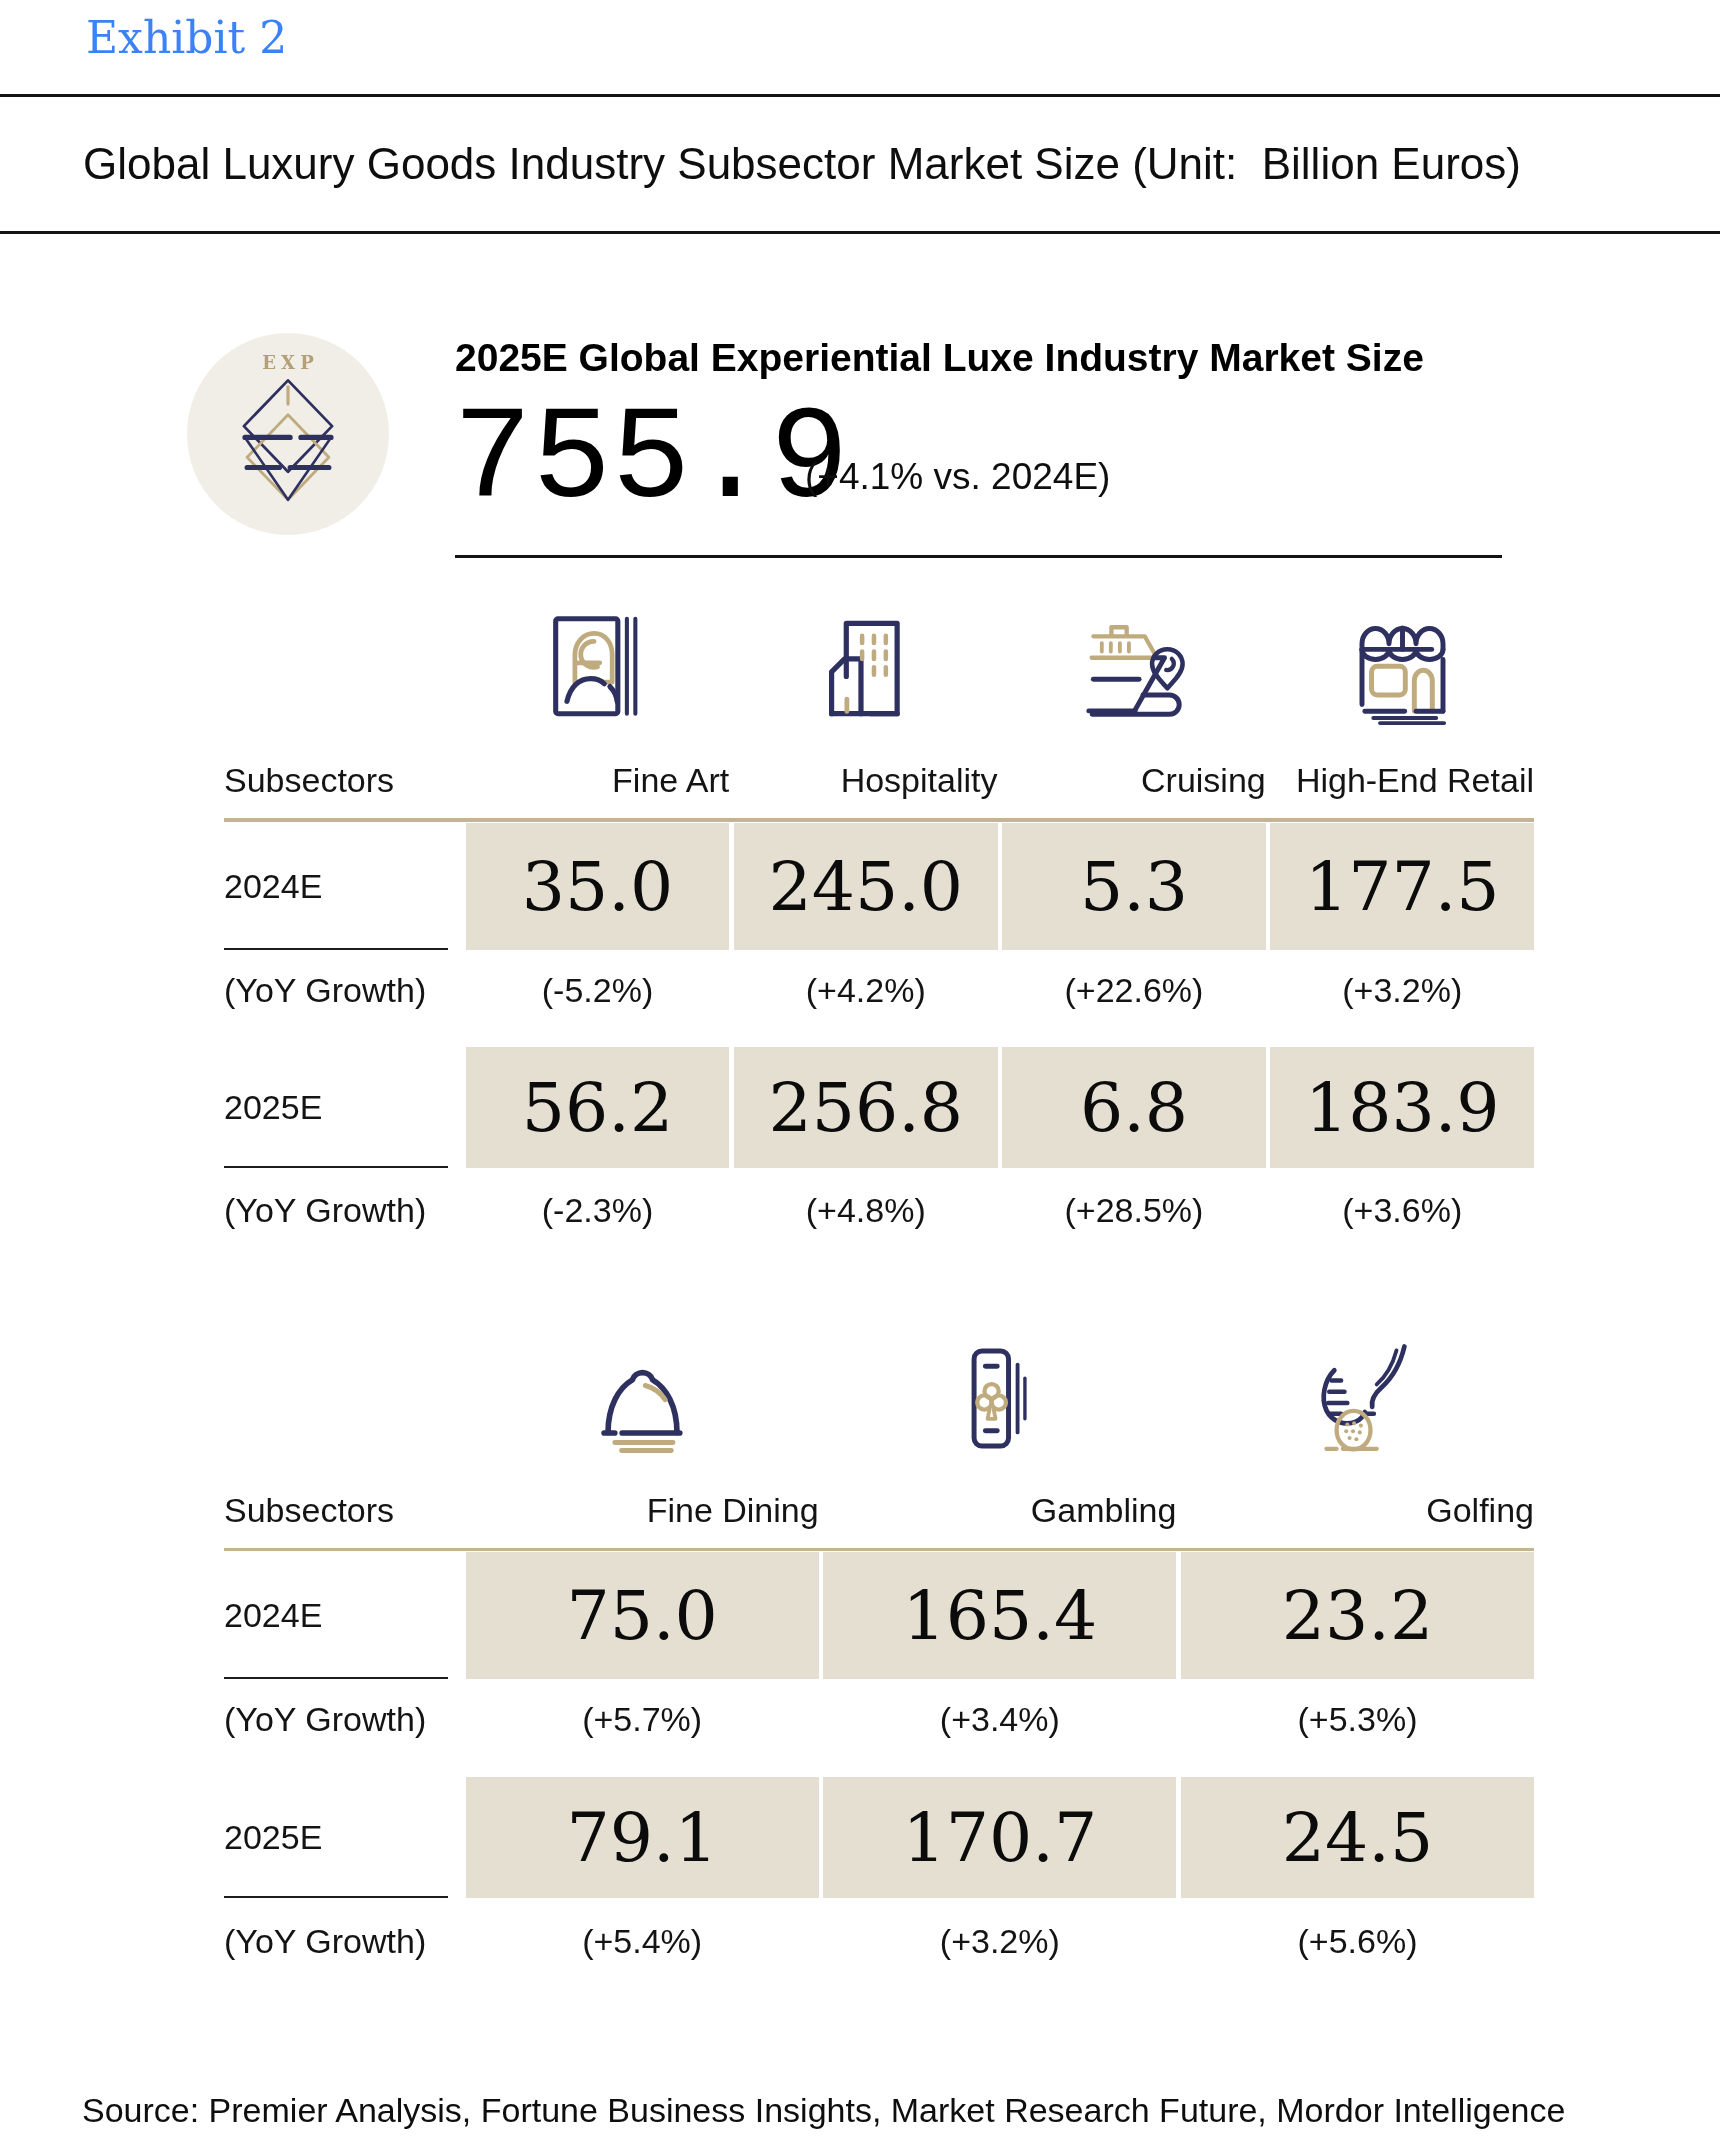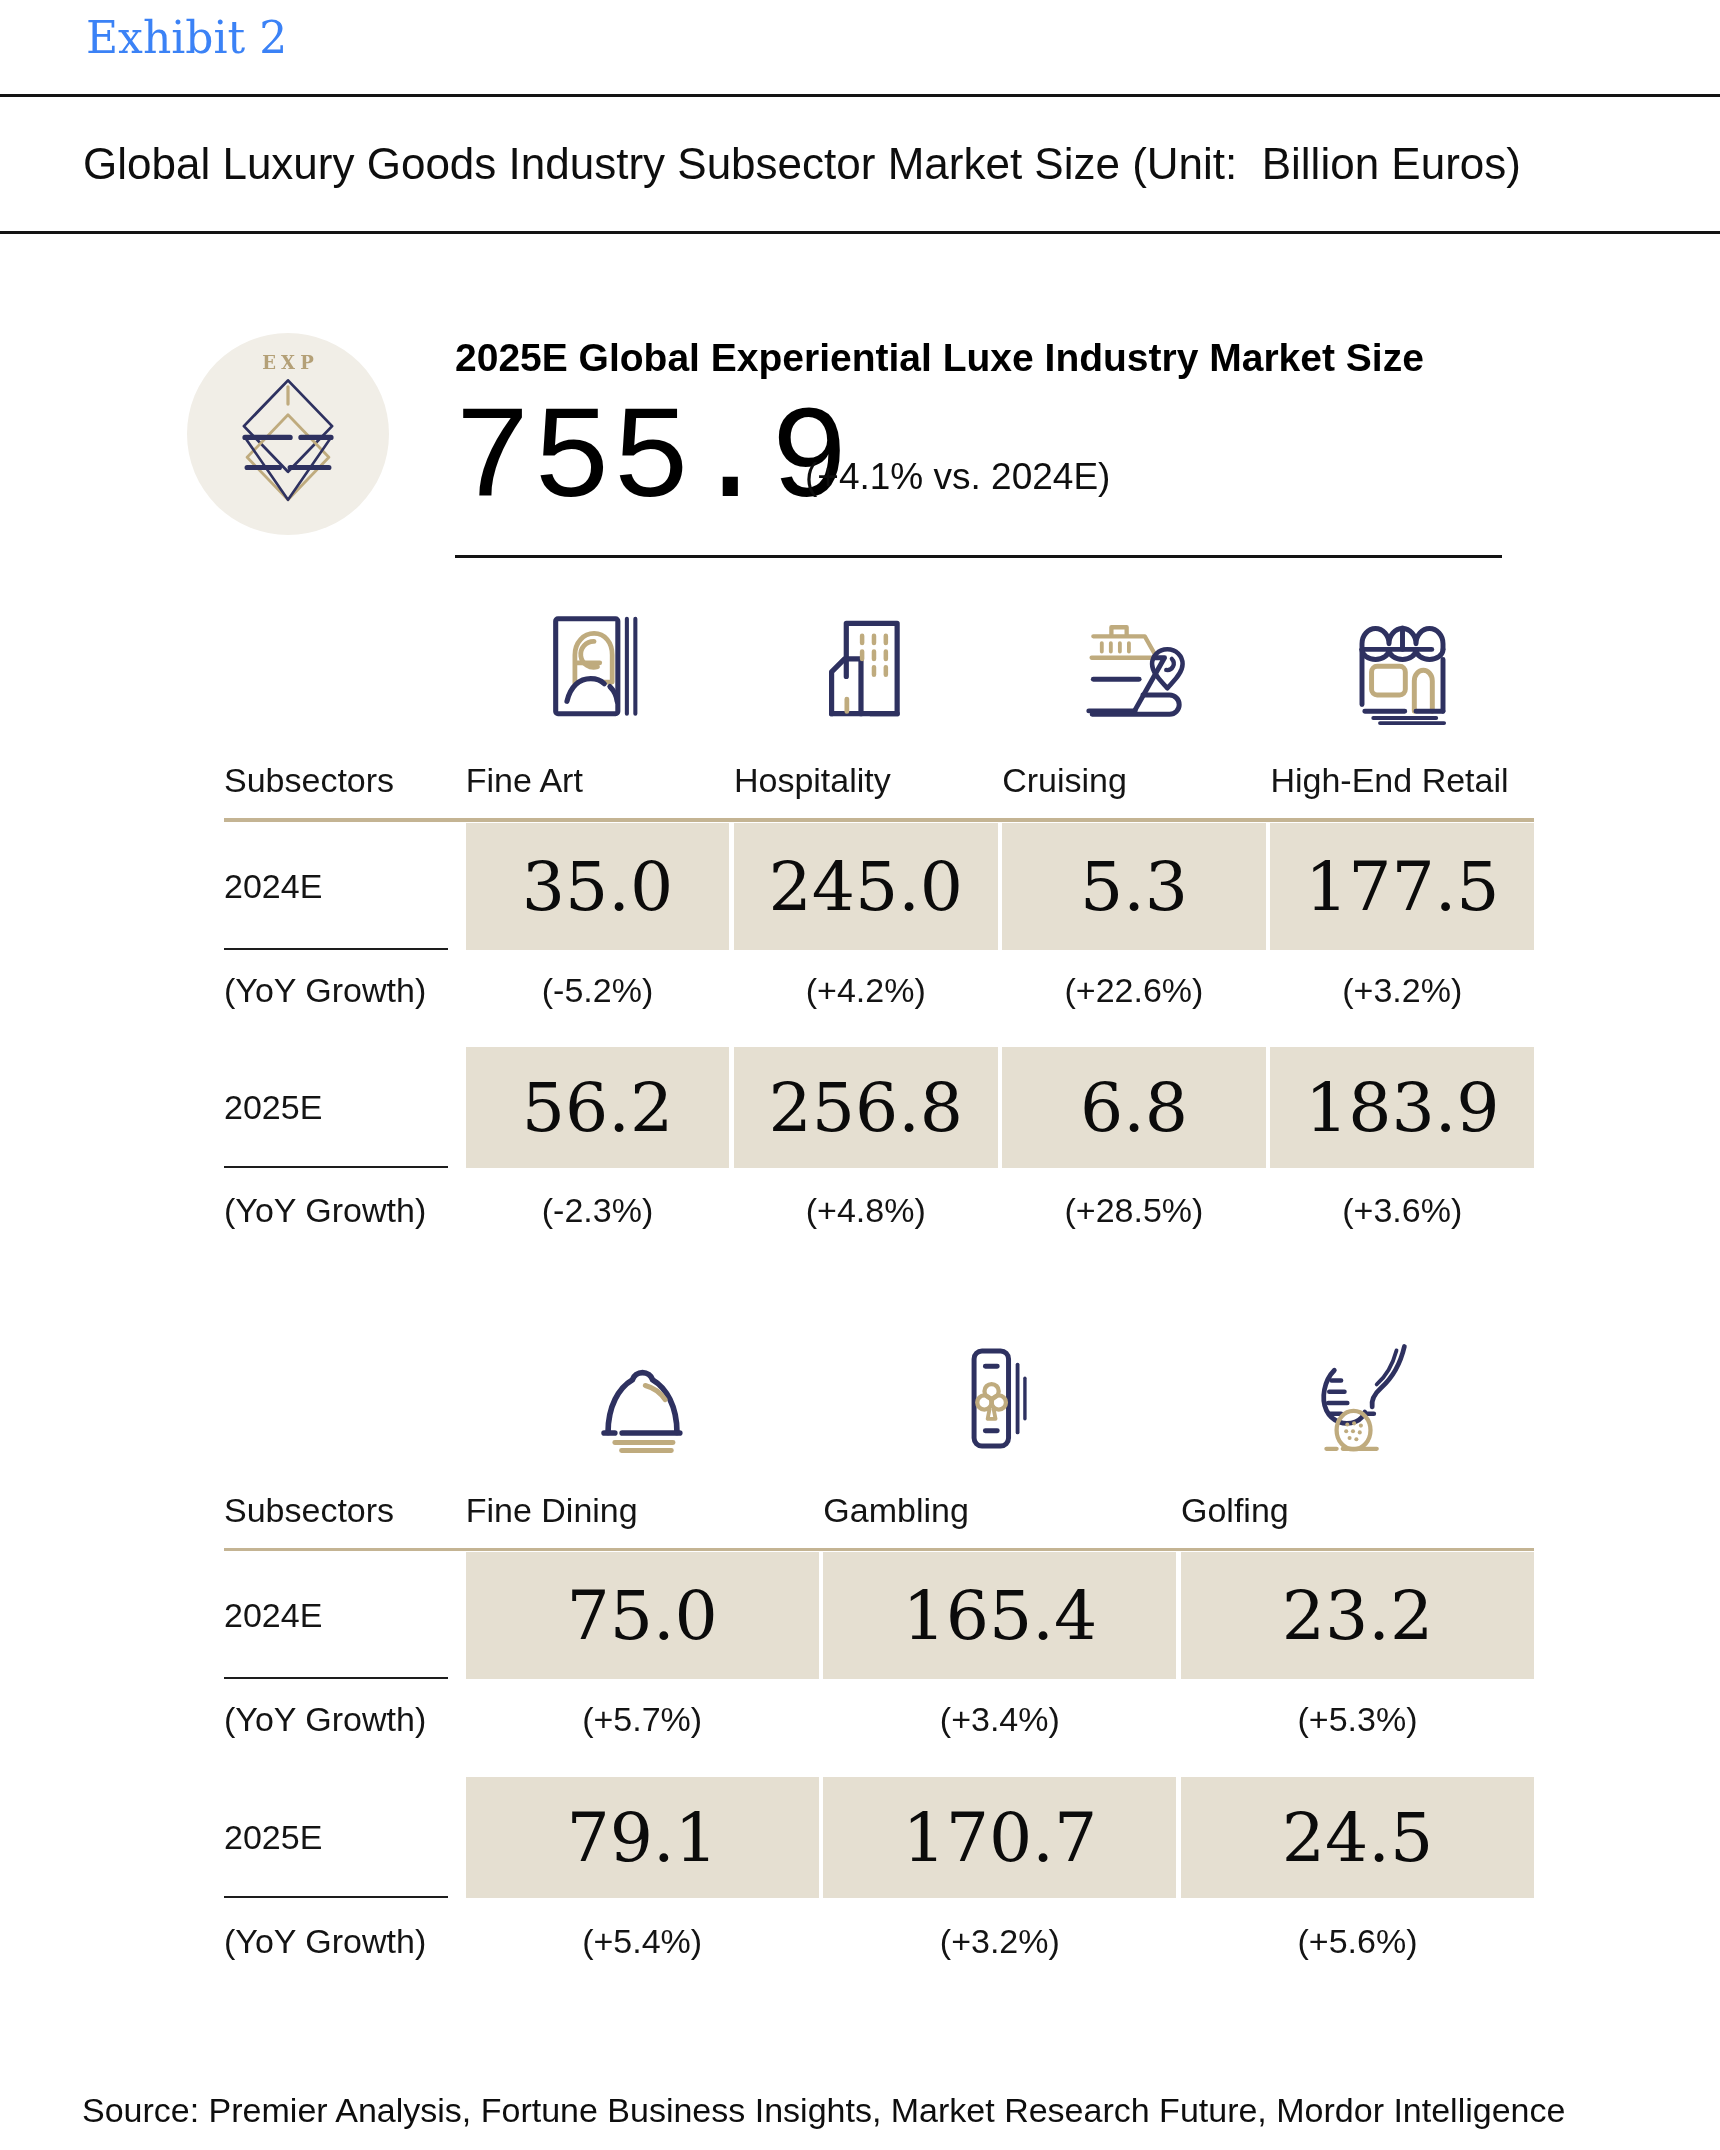--- a/index.html
+++ b/index.html
@@ -26,21 +26,21 @@
   .hero-rule{position:absolute;left:455px;top:555px;width:1047px;height:3px;background:#131313;}
 
   .tbl{position:absolute;left:224px;width:1310px;}
   .row{display:grid;column-gap:4.7px;}
   .cols4{grid-template-columns:237px repeat(4,1fr);}
   .cols3{grid-template-columns:237px repeat(3,1fr);}
   .icon-row{height:123px;align-items:center;}
   .icon-cell{display:flex;justify-content:center;align-items:center;}
   .head-row{margin-top:29px;height:43px;align-items:center;font-size:34px;color:#141414;}
   .corner{text-align:left;}
-  .col-label{text-align:left;}
+  .col-label{text-align:right;}
   .tan-rule{margin-top:16.3px;height:3.4px;background:#c4b493;}
   .band-row{margin-top:1.3px;height:127px;}
   .band-row-2{margin-top:36px;height:121px;}
   .t2-band-2{margin-top:37px;height:121px;}
   .year-cell{position:relative;display:flex;align-items:center;font-size:34px;color:#141414;}
   .year-underline{position:absolute;left:0;bottom:0;width:224px;height:2.2px;background:#1d1d1d;}
   .value-cell{background:#e5dfd1;display:flex;align-items:center;justify-content:center;
         font-family:"DejaVu Serif",serif;font-size:68px;color:#0b0b0b;}
   .growth-row{margin-top:20px;height:41px;align-items:center;font-size:34px;color:#141414;}
   .growth-row-b{margin-top:22.4px;}

